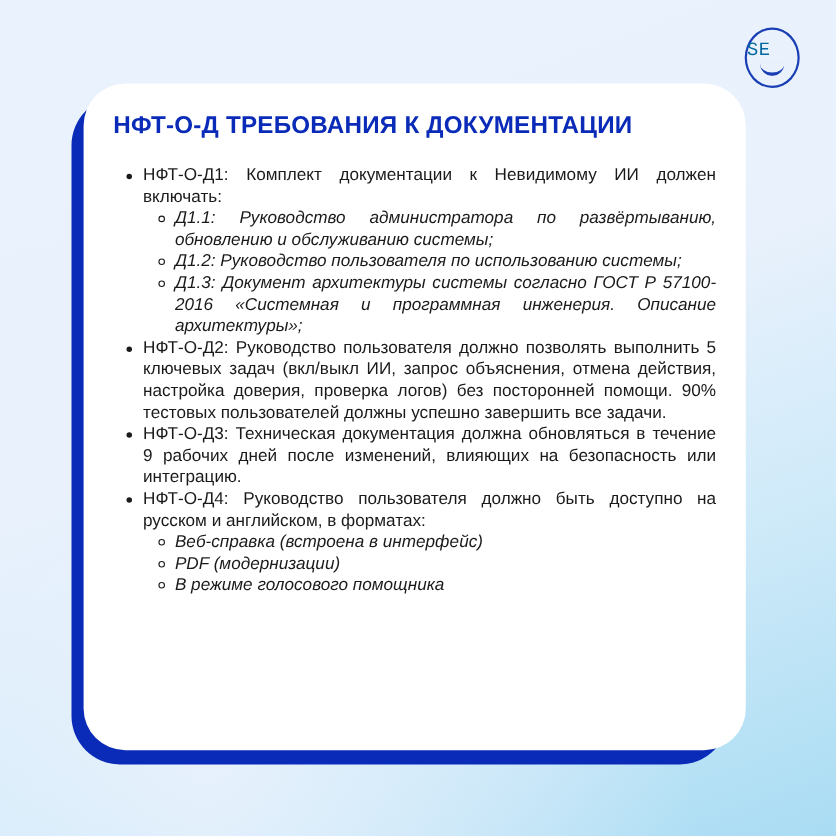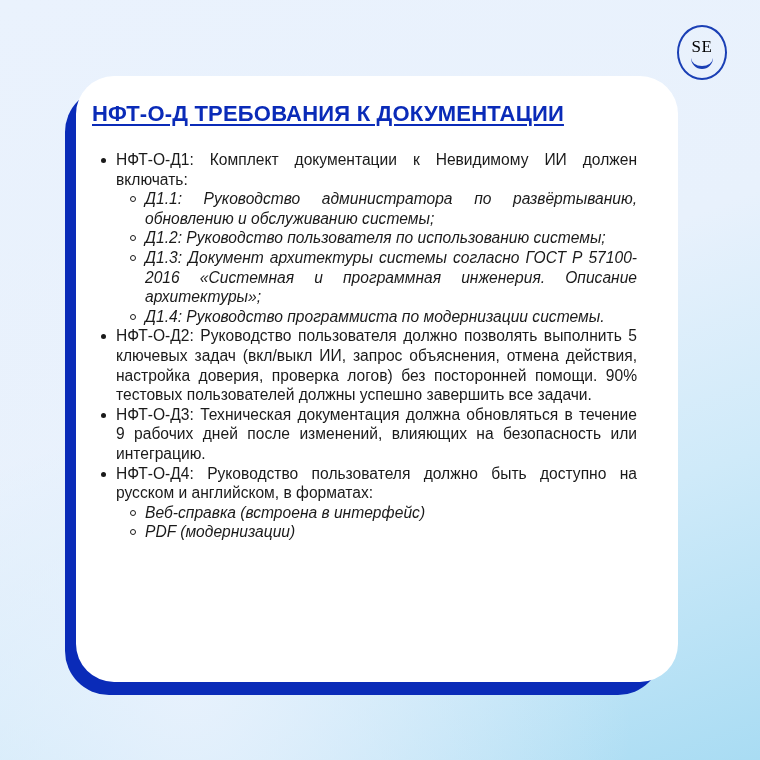--- a/index.html
+++ b/index.html
@@ -11,43 +11,43 @@
   .glow {
     position: absolute; left: 0; top: 0; width: 760px; height: 760px;
     background: radial-gradient(ellipse at 25% 90%, rgba(234,242,253,0.9) 0%, rgba(234,242,253,0) 55%);
     pointer-events: none;
   }
   .logo {
     position: absolute; left: 677px; top: 25px; width: 50px; height: 55px;
     border: 2.5px solid #1a3fb5; border-radius: 50%; box-sizing: border-box;
   }
   .logo-text {
-    position: absolute; left: 0; right: 0; top: 10px; text-align: center;
-    font-family: Liberation Serif, serif; font-size: 17px; color: #000000; letter-spacing: 0.5px;
+    position: absolute; left: 0; right: 0; top: 10px; 
+    font-family: Liberation Mono, monospace; font-size: 17px; color: #0369a1; letter-spacing: 0.5px;
   }
   .logo-smile {
     position: absolute; left: 12px; top: 31px; width: 22px; height: 8px;
     border-bottom: 3px solid #1a3fb5; border-radius: 0 0 14px 14px;
   }
   .card-shadow {
     position: absolute; left: 65px; top: 88px; width: 597px; height: 607px;
     background: #0a2bb8; border-radius: 44px;
   }
   .card {
     position: absolute; left: 76px; top: 76px; width: 602px; height: 606px;
     background: #ffffff; border-radius: 38px;
   }
   .title {
-    position: absolute; left: 92px; top: 101px;
+    position: absolute; left: 103px; top: 101px;
     font-family: "Liberation Sans", sans-serif; font-weight: bold;
-    font-size: 22px; color: #0a2bb8; text-decoration: underline; text-underline-offset: 3px;
+    font-size: 22px; color: #0a2bb8; text-underline-offset: 3px;
     letter-spacing: 0.2px; white-space: nowrap;
   }
   .content {
-    position: absolute; left: 96px; top: 150px; width: 541px;
+    position: absolute; left: 110px; top: 150px; width: 541px;
     font-family: "Liberation Sans", sans-serif; font-size: 15.6px; line-height: 19.6px;
     color: #1a1a1a; text-align: justify;
   }
   ul.lvl1 { list-style: none; margin: 0; padding: 0; }
   ul.lvl1 > li { position: relative; padding-left: 20px; }
   ul.lvl1 > li::before {
     content: ""; position: absolute; left: 5px; top: 8px; width: 5px; height: 5px;
     background: #1a1a1a; border-radius: 50%;
   }
   ul.lvl2 { list-style: none; margin: 0; padding: 0; }
@@ -73,30 +73,30 @@
 <div class="title">НФТ-О-Д ТРЕБОВАНИЯ К ДОКУМЕНТАЦИИ</div>
 
 <div class="content">
   <ul class="lvl1">
     <li>
       <span>НФТ-О-Д1: Комплект документации к Невидимому ИИ должен включать:</span>
       <ul class="lvl2">
         <li>Д1.1: Руководство администратора по развёртыванию, обновлению и обслуживанию системы;</li>
         <li>Д1.2: Руководство пользователя по использованию системы;</li>
         <li>Д1.3: Документ архитектуры системы согласно ГОСТ Р 57100-2016 «Системная и программная инженерия. Описание архитектуры»;</li>
-        <li>Д1.4: Руководство программиста по модернизации системы.</li>
       </ul>
     </li>
     <li>
       <span>НФТ-О-Д2: Руководство пользователя должно позволять выполнить 5 ключевых задач (вкл/выкл ИИ, запрос объяснения, отмена действия, настройка доверия, проверка логов) без посторонней помощи. 90% тестовых пользователей должны успешно завершить все задачи.</span>
     </li>
     <li>
       <span>НФТ-О-Д3: Техническая документация должна обновляться в течение 9 рабочих дней после изменений, влияющих на безопасность или интеграцию.</span>
     </li>
     <li>
       <span>НФТ-О-Д4: Руководство пользователя должно быть доступно на русском и английском, в форматах:</span>
       <ul class="lvl2">
         <li>Веб-справка (встроена в интерфейс)</li>
         <li>PDF (модернизации)</li>
+        <li>В режиме голосового помощника</li>
       </ul>
     </li>
   </ul>
 </div>
 
 </body></html>

